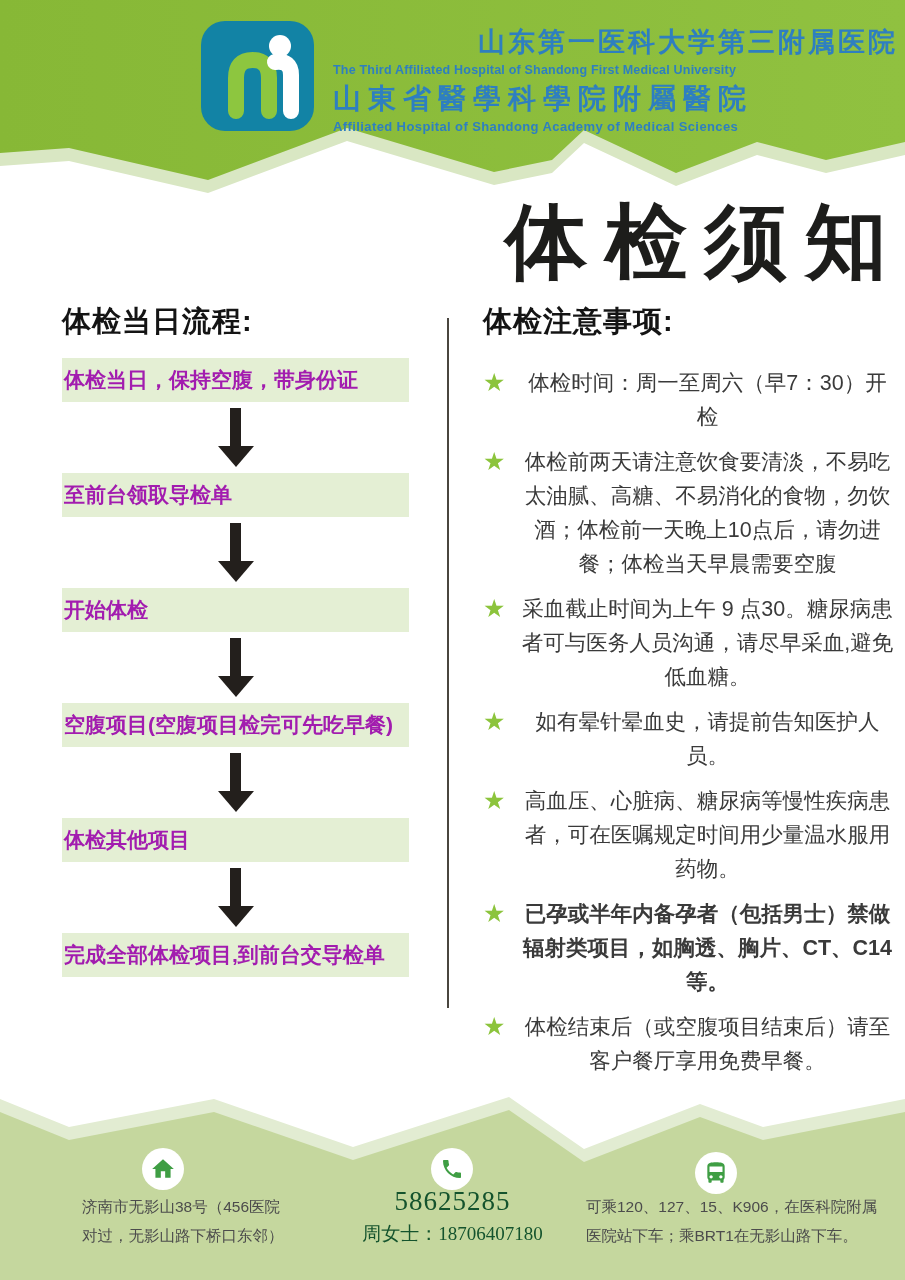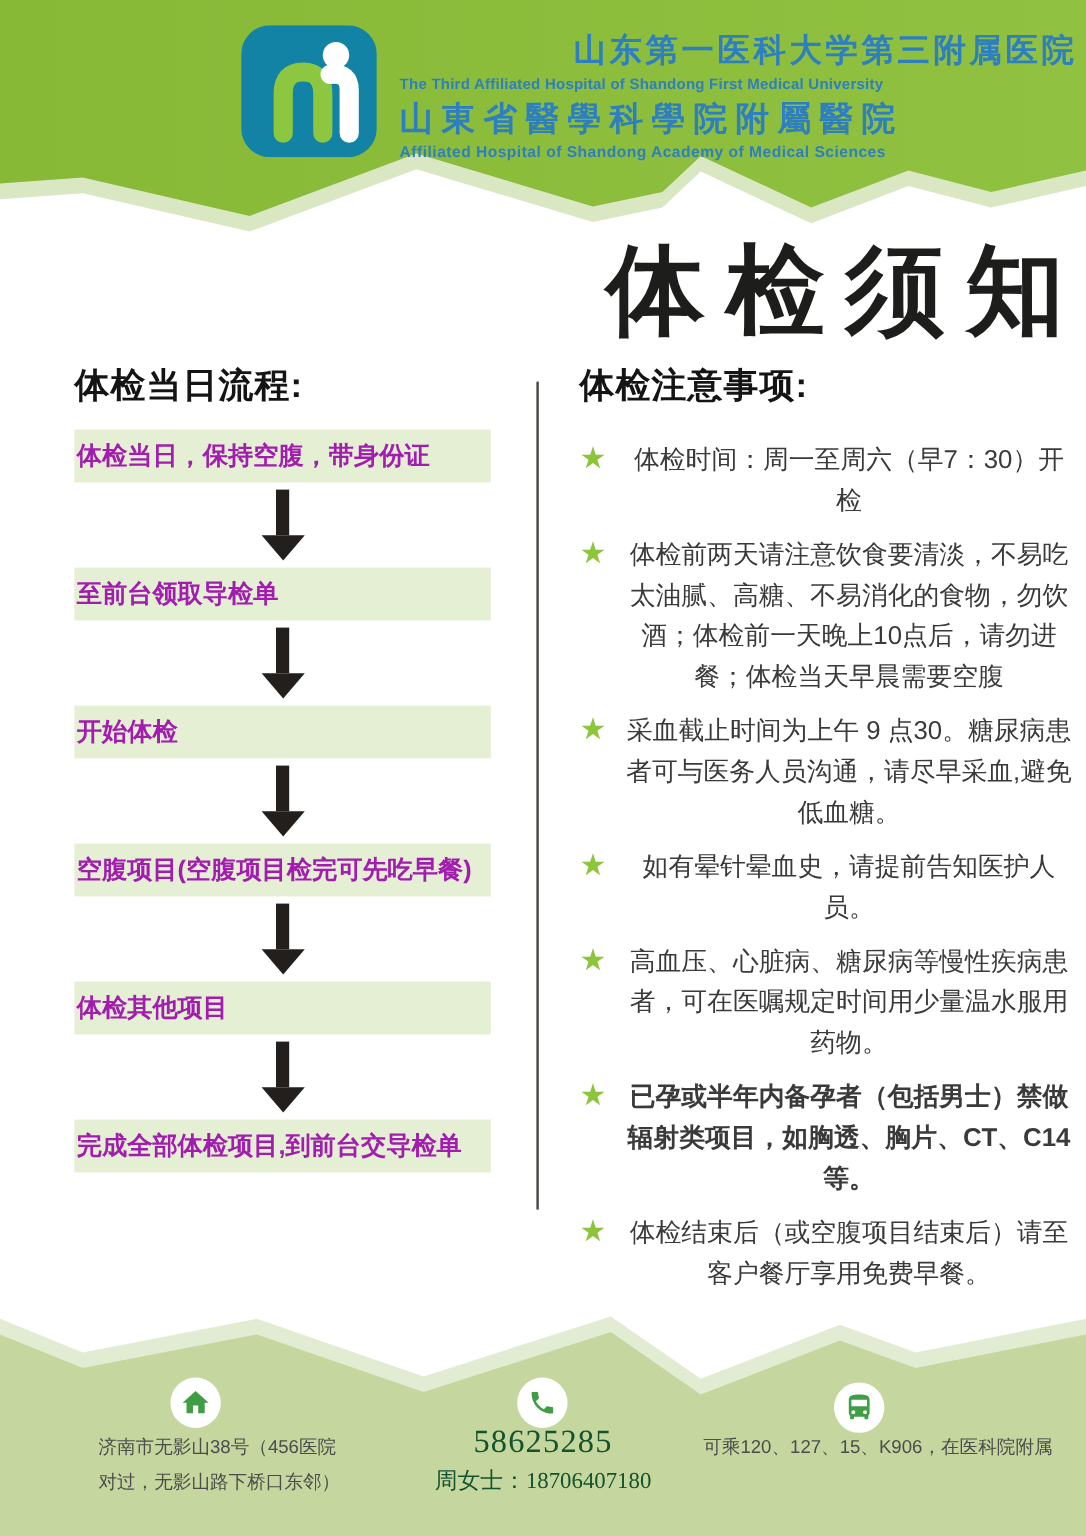--- a/index.html
+++ b/index.html
@@ -178,15 +178,16 @@
     <div class="phone-contact">周女士：18706407180</div>
   </div>
 
   <div class="circle bus-circle">
     <svg width="26" height="26" viewBox="0 0 24 24">
         <path fill="#3f9e44" d="M4,16c0,0.88 0.39,1.67 1,2.22V20c0,0.55 0.45,1 1,1h1c0.55,0 1,-0.45 1,-1v-1h8v1c0,0.55 0.45,1 1,1h1c0.55,0 1,-0.45 1,-1v-1.78c0.61,-0.55 1,-1.34 1,-2.22V6c0,-3.5 -3.58,-4 -8,-4 -4.42,0 -8,0.5 -8,4v10zM7.5,17c-0.83,0 -1.5,-0.67 -1.5,-1.5S6.67,14 7.5,14s1.5,0.67 1.5,1.5S8.33,17 7.5,17zM16.5,17c-0.83,0 -1.5,-0.67 -1.5,-1.5s0.67,-1.5 1.5,-1.5 1.5,0.67 1.5,1.5 -0.67,1.5 -1.5,1.5zM18,11H6V6h12v5z"></path>
       </svg>
   </div>
   <div class="bus-block">
     <div>可乘120、127、15、K906，在医科院附属</div>
+    <div>医院站下车；乘BRT1在无影山路下车。</div>
   </div>
 
 </div>
 
 </body></html>

